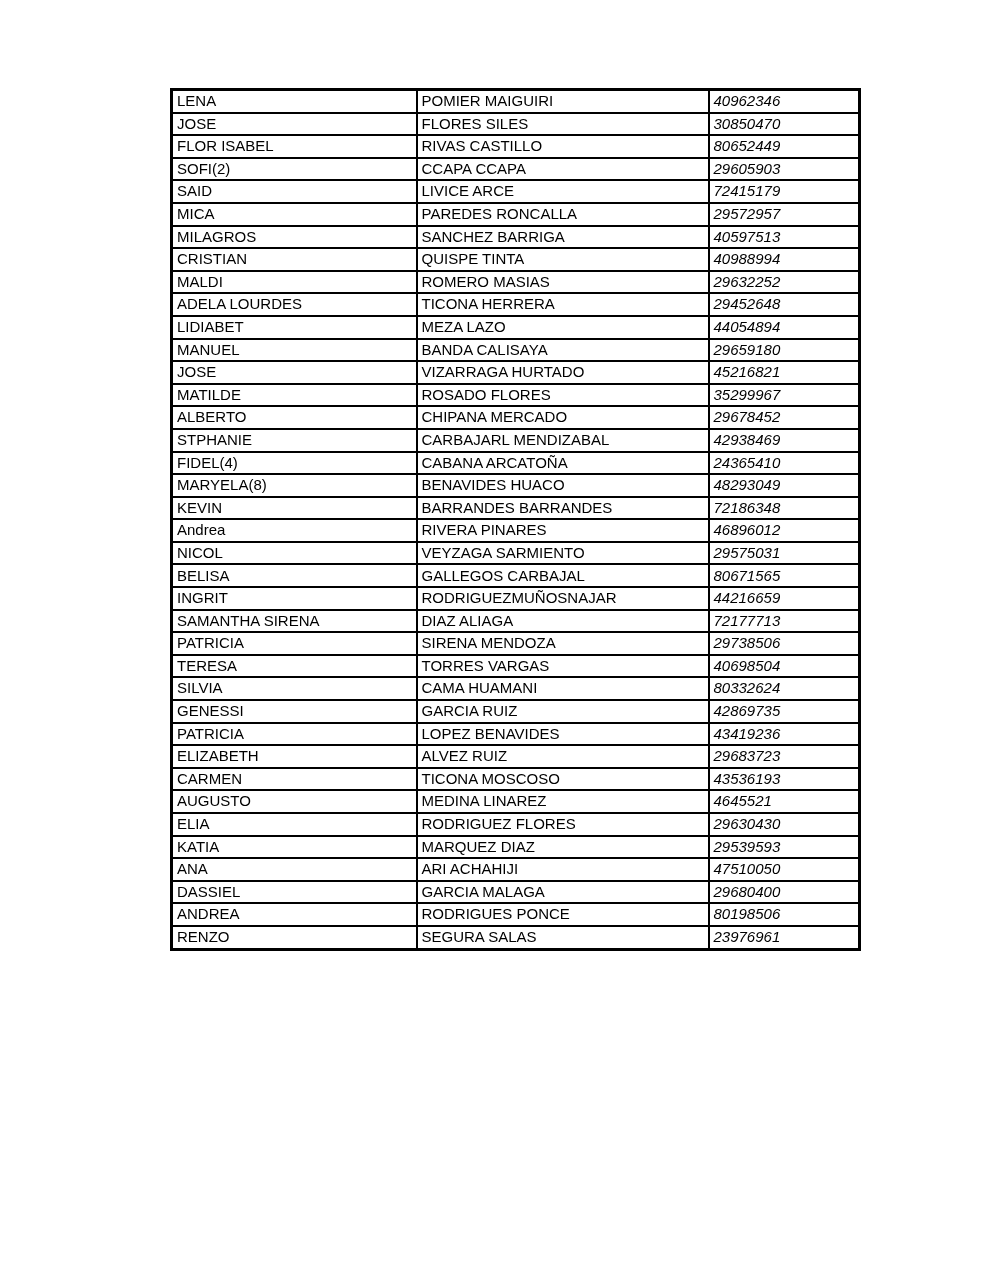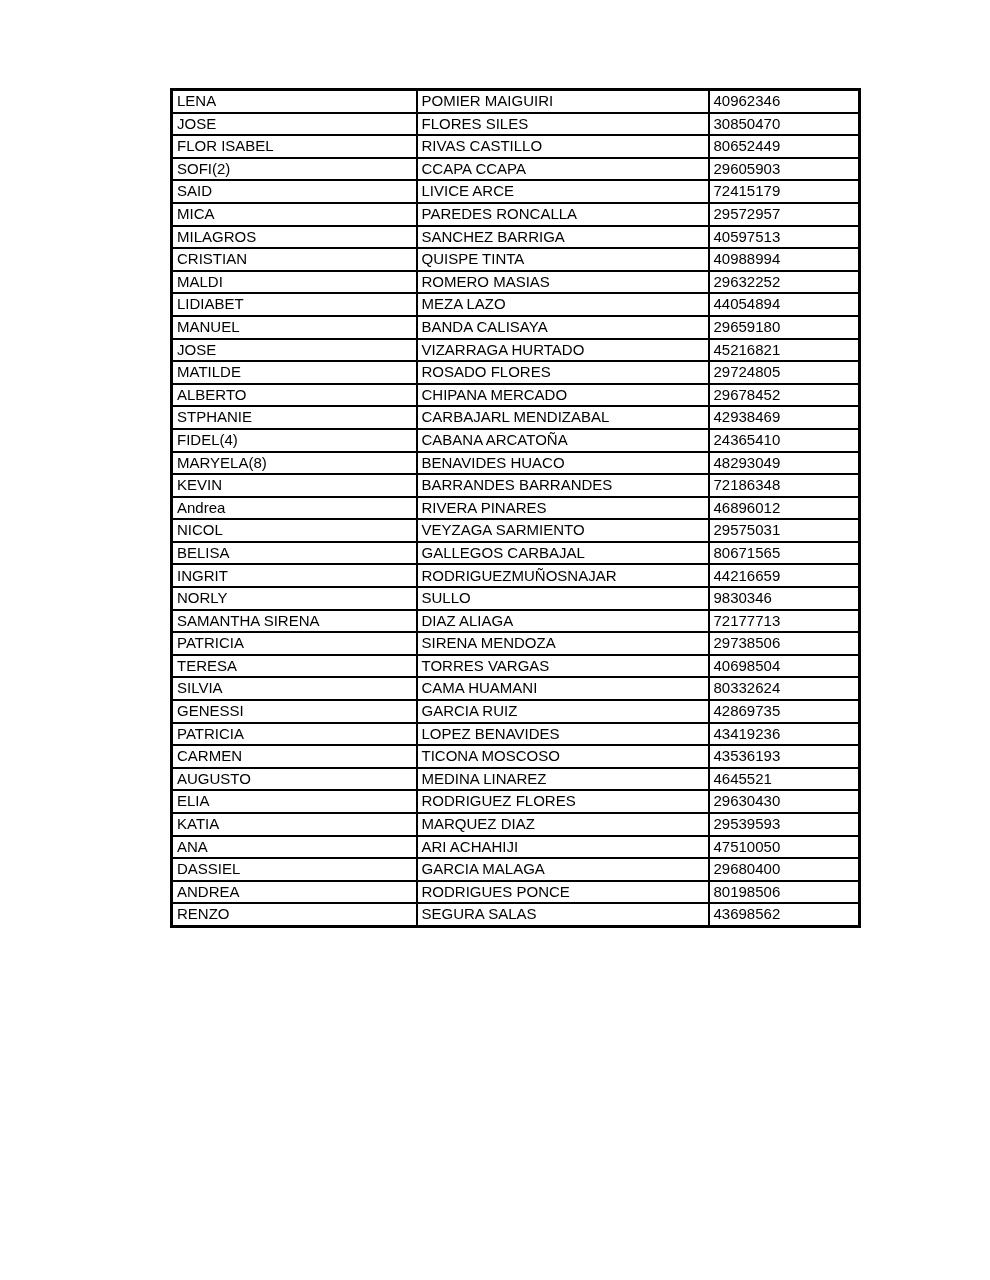--- a/index.html
+++ b/index.html
@@ -36,20 +36,21 @@
     font-size: 15px;
     line-height: 1.1;
     color: #000000;
     white-space: nowrap;
     overflow: hidden;
     vertical-align: middle;
     background: #ffffff;
   }
   table.records td.doc {
     letter-spacing: 0px;
+    font-style: italic;
   }
 </style>
 </head>
 <body>
 
 <div class="page">
   <table class="records">
     <colgroup>
       <col class="c-first">
       <col class="c-last">
@@ -96,38 +97,43 @@
           <td class="first">CRISTIAN</td>
           <td class="last">QUISPE TINTA</td>
           <td class="doc">40988994</td>
         </tr>
         <tr>
           <td class="first">MALDI</td>
           <td class="last">ROMERO MASIAS</td>
           <td class="doc">29632252</td>
         </tr>
         <tr>
+          <td class="first">ADELA LOURDES</td>
+          <td class="last">TICONA HERRERA</td>
+          <td class="doc">29452648</td>
+        </tr>
+        <tr>
           <td class="first">LIDIABET</td>
           <td class="last">MEZA LAZO</td>
           <td class="doc">44054894</td>
         </tr>
         <tr>
           <td class="first">MANUEL</td>
           <td class="last">BANDA CALISAYA</td>
           <td class="doc">29659180</td>
         </tr>
         <tr>
           <td class="first">JOSE</td>
           <td class="last">VIZARRAGA HURTADO</td>
           <td class="doc">45216821</td>
         </tr>
         <tr>
           <td class="first">MATILDE</td>
           <td class="last">ROSADO FLORES</td>
-          <td class="doc">29724805</td>
+          <td class="doc">35299967</td>
         </tr>
         <tr>
           <td class="first">ALBERTO</td>
           <td class="last">CHIPANA MERCADO</td>
           <td class="doc">29678452</td>
         </tr>
         <tr>
           <td class="first">STPHANIE</td>
           <td class="last">CARBAJARL MENDIZABAL</td>
           <td class="doc">42938469</td>
@@ -161,25 +167,20 @@
           <td class="first">BELISA</td>
           <td class="last">GALLEGOS CARBAJAL</td>
           <td class="doc">80671565</td>
         </tr>
         <tr>
           <td class="first">INGRIT</td>
           <td class="last">RODRIGUEZMUÑOSNAJAR</td>
           <td class="doc">44216659</td>
         </tr>
         <tr>
-          <td class="first">NORLY</td>
-          <td class="last">SULLO</td>
-          <td class="doc">9830346</td>
-        </tr>
-        <tr>
           <td class="first">SAMANTHA SIRENA</td>
           <td class="last">DIAZ ALIAGA</td>
           <td class="doc">72177713</td>
         </tr>
         <tr>
           <td class="first">PATRICIA</td>
           <td class="last">SIRENA MENDOZA</td>
           <td class="doc">29738506</td>
         </tr>
         <tr>
@@ -196,20 +197,25 @@
           <td class="first">GENESSI</td>
           <td class="last">GARCIA RUIZ</td>
           <td class="doc">42869735</td>
         </tr>
         <tr>
           <td class="first">PATRICIA</td>
           <td class="last">LOPEZ BENAVIDES</td>
           <td class="doc">43419236</td>
         </tr>
         <tr>
+          <td class="first">ELIZABETH</td>
+          <td class="last">ALVEZ RUIZ</td>
+          <td class="doc">29683723</td>
+        </tr>
+        <tr>
           <td class="first">CARMEN</td>
           <td class="last">TICONA MOSCOSO</td>
           <td class="doc">43536193</td>
         </tr>
         <tr>
           <td class="first">AUGUSTO</td>
           <td class="last">MEDINA LINAREZ</td>
           <td class="doc">4645521</td>
         </tr>
         <tr>
@@ -233,17 +239,17 @@
           <td class="doc">29680400</td>
         </tr>
         <tr>
           <td class="first">ANDREA</td>
           <td class="last">RODRIGUES PONCE</td>
           <td class="doc">80198506</td>
         </tr>
         <tr>
           <td class="first">RENZO</td>
           <td class="last">SEGURA SALAS</td>
-          <td class="doc">43698562</td>
+          <td class="doc">23976961</td>
         </tr>
       </tbody>
   </table>
 </div>
 
 </body></html>

